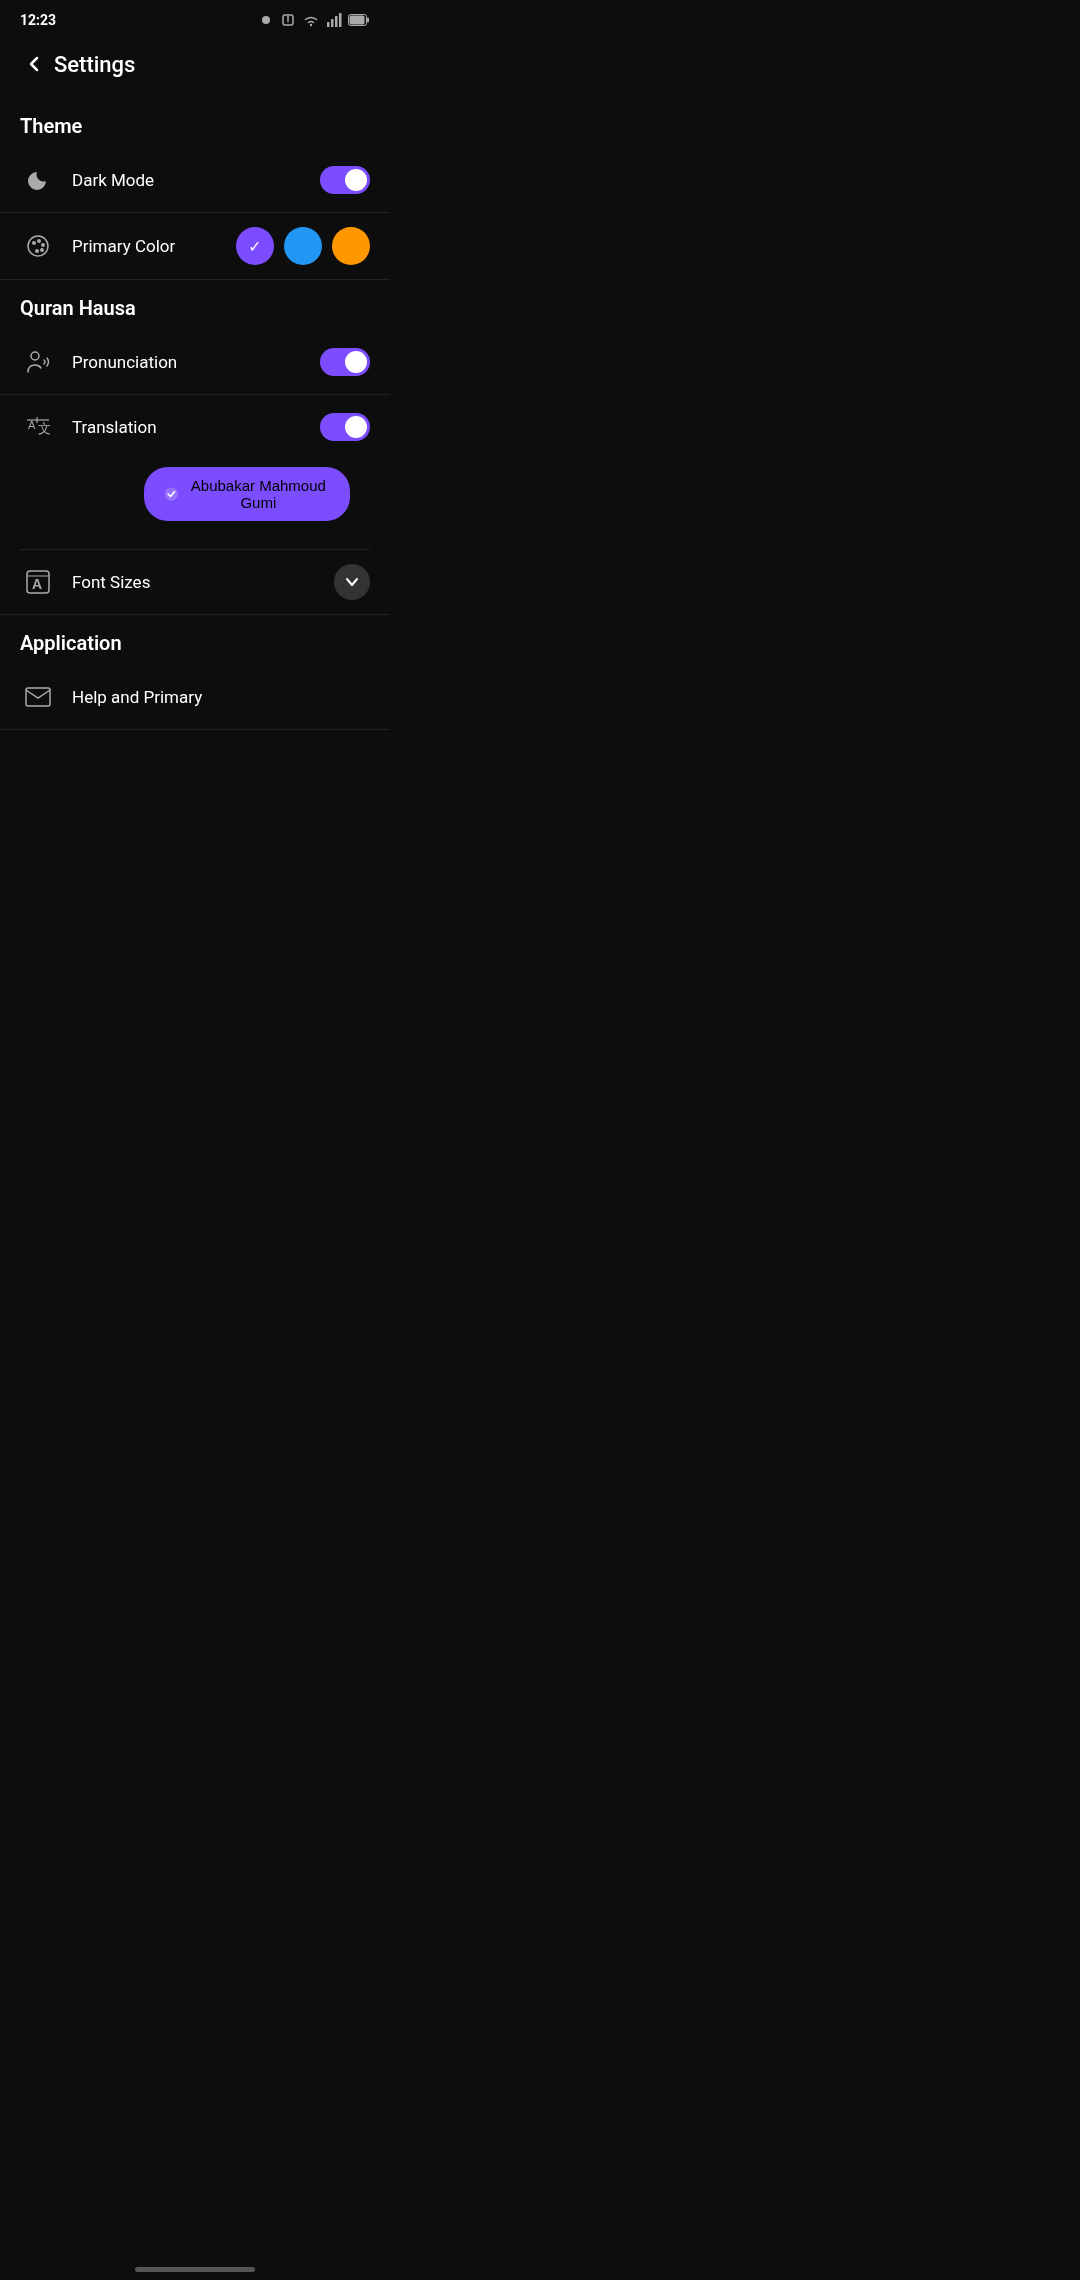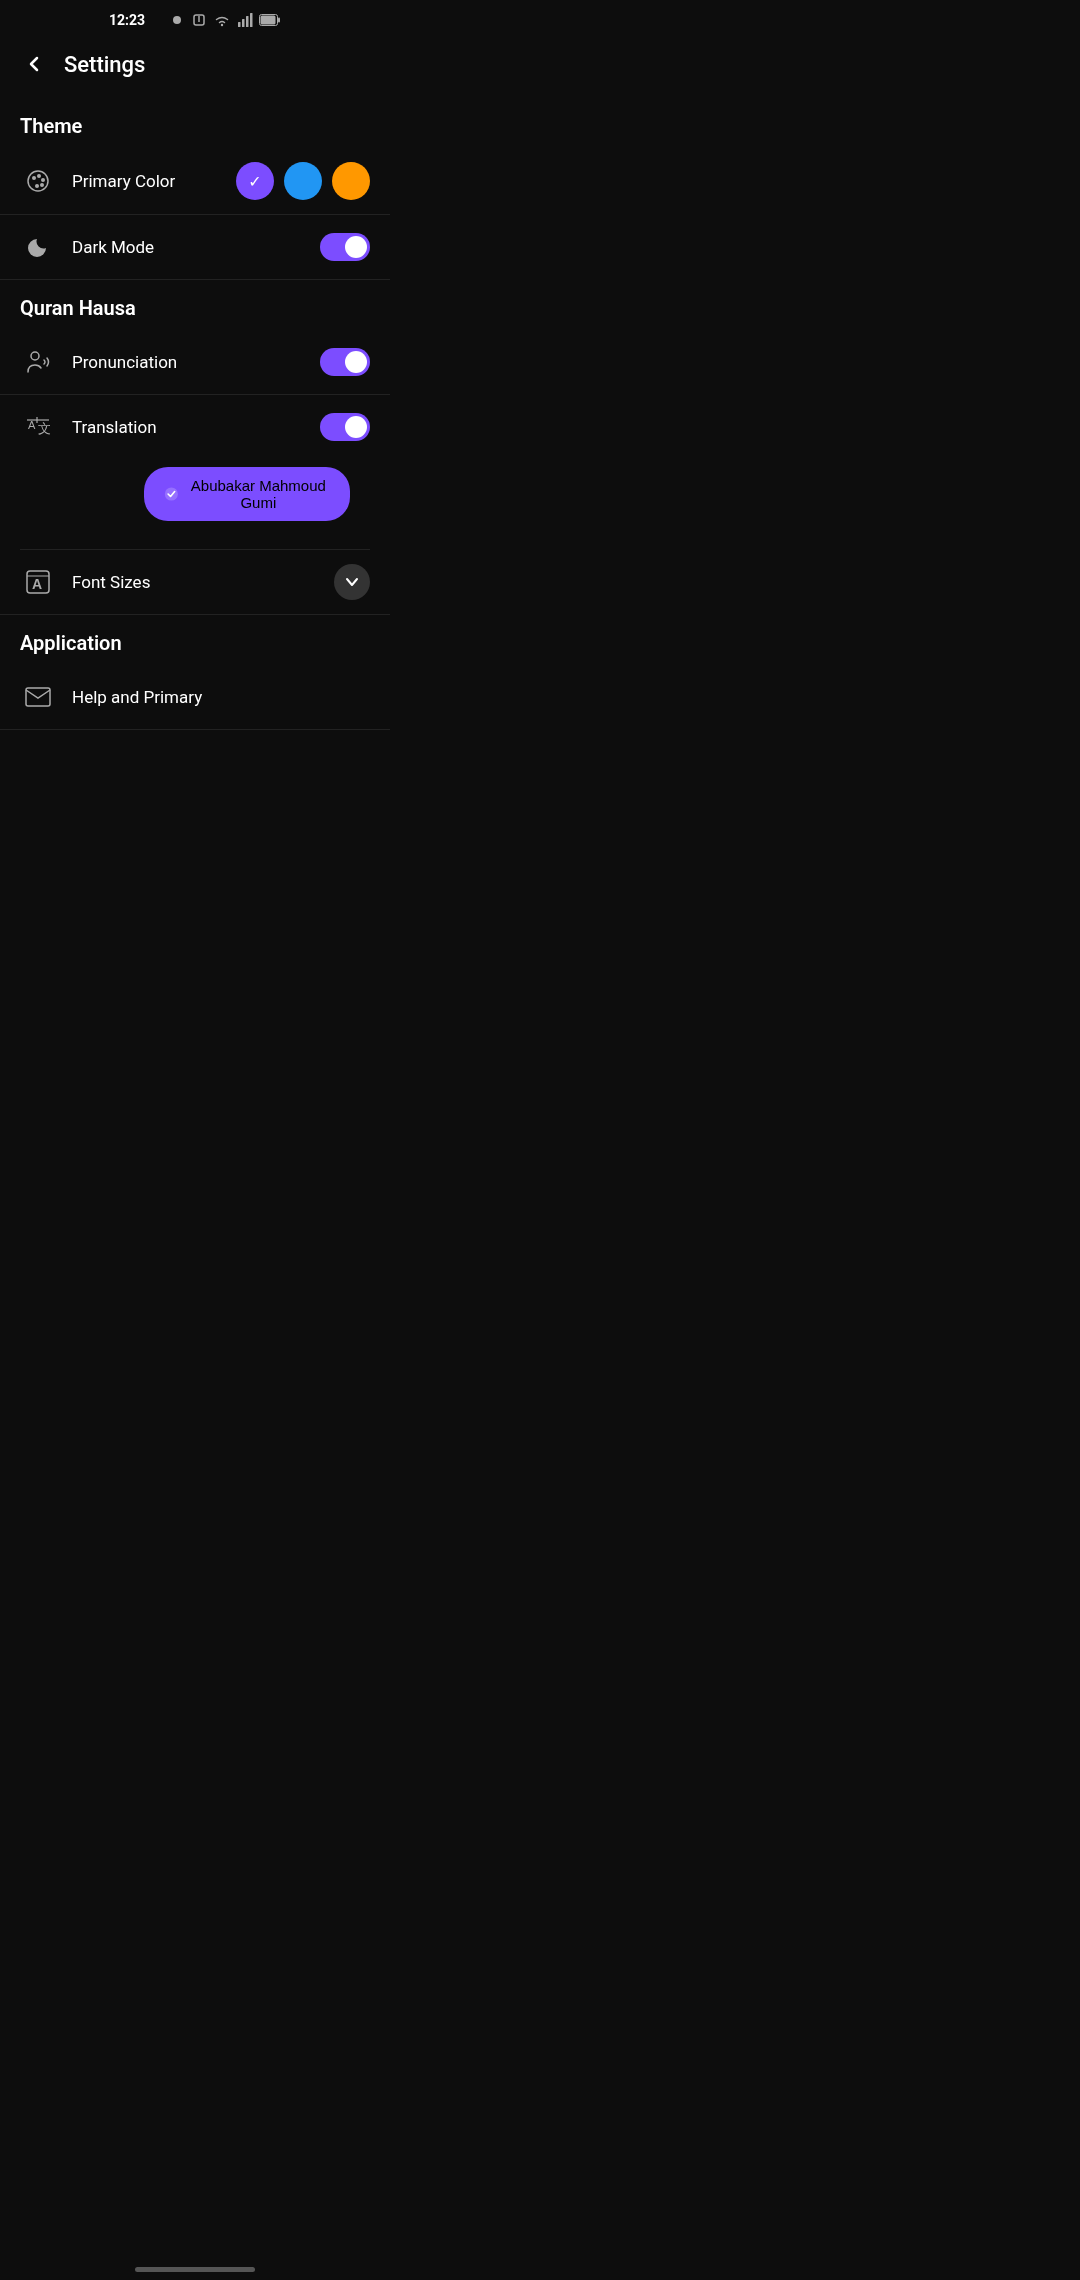--- a/index.html
+++ b/index.html
@@ -10,21 +10,21 @@
       color: #ffffff;
       font-family: 'Roboto', Arial, sans-serif;
       width: 390px;
       min-height: 100vh;
       overflow-x: hidden;
     }
 
     
     .status-bar {
       display: flex;
-      justify-content: center;
+      justify-content: space-between;
       align-items: center;
       padding: 12px 20px 8px 20px;
       font-size: 13px;
       font-weight: 500;
       gap: 24px;
     }
     .status-time { font-weight: 700; font-size: 14px; }
     .status-icons { display: flex; gap: 6px; align-items: center; }
 
     
@@ -37,21 +37,21 @@
       width: 36px;
       height: 36px;
       display: flex;
       align-items: center;
       justify-content: center;
       cursor: pointer;
     }
     .page-title {
       font-size: 22px;
       font-weight: 500;
-      margin-left: 12px;
+      margin-left: 2px;
       color: #ffffff;
     }
 
     
     .section-header {
       padding: 16px 20px 10px 20px;
       font-size: 20px;
       font-weight: 600;
       color: #ffffff;
     }
@@ -255,20 +255,33 @@
   </div>
 
   <div class="content">
 
     <div class="section-header">Theme</div>
 
     <div class="setting-row">
       <div class="setting-icon">
 
         <svg width="26" height="26" viewBox="0 0 26 26">
+          <path d="M21 14A9 9 0 1 1 12 5a7 7 0 0 0 9 9z" fill="#aaaaaa"></path>
+        </svg>
+      </div>
+      <span class="setting-label">Dark Mode</span>
+      <div class="toggle on">
+        <div class="toggle-knob"></div>
+      </div>
+    </div>
+
+    <div class="setting-row">
+      <div class="setting-icon">
+
+        <svg width="26" height="26" viewBox="0 0 26 26">
           <circle cx="13" cy="13" r="10" stroke="#aaaaaa" stroke-width="1.5" fill="none"></circle>
           <circle cx="9" cy="10" r="2" fill="#aaaaaa"></circle>
           <circle cx="14" cy="8" r="2" fill="#aaaaaa"></circle>
           <circle cx="18" cy="12" r="2" fill="#aaaaaa"></circle>
           <circle cx="17" cy="17" r="2" fill="#aaaaaa"></circle>
           <circle cx="12" cy="18" r="2" fill="#aaaaaa"></circle>
         </svg>
       </div>
       <span class="setting-label">Primary Color</span>
       <div class="color-options">
@@ -276,33 +289,20 @@
         <div class="color-circle" style="background-color:#7c4dff;">
           <span>✓</span>
         </div>
 
         <div class="color-circle" style="background-color:#2196F3;"></div>
 
         <div class="color-circle" style="background-color:#FF9800;"></div>
       </div>
     </div>
 
-    <div class="setting-row">
-      <div class="setting-icon">
-
-        <svg width="26" height="26" viewBox="0 0 26 26">
-          <path d="M21 14A9 9 0 1 1 12 5a7 7 0 0 0 9 9z" fill="#aaaaaa"></path>
-        </svg>
-      </div>
-      <span class="setting-label">Dark Mode</span>
-      <div class="toggle on">
-        <div class="toggle-knob"></div>
-      </div>
-    </div>
-
     <div class="section-header">Quran Hausa</div>
 
 
     <div class="setting-row">
       <div class="setting-icon">
 
         <svg width="28" height="28" viewBox="0 0 28 28">
           <circle cx="11" cy="8" r="4" stroke="#aaaaaa" stroke-width="1.5" fill="none"></circle>
           <path d="M4 24 Q4 17 11 17 Q15 17 17 20" stroke="#aaaaaa" stroke-width="1.5" fill="none" stroke-linecap="round"></path>
           <path d="M20 12 Q22 14 20 16" stroke="#aaaaaa" stroke-width="1.5" fill="none" stroke-linecap="round"></path>

